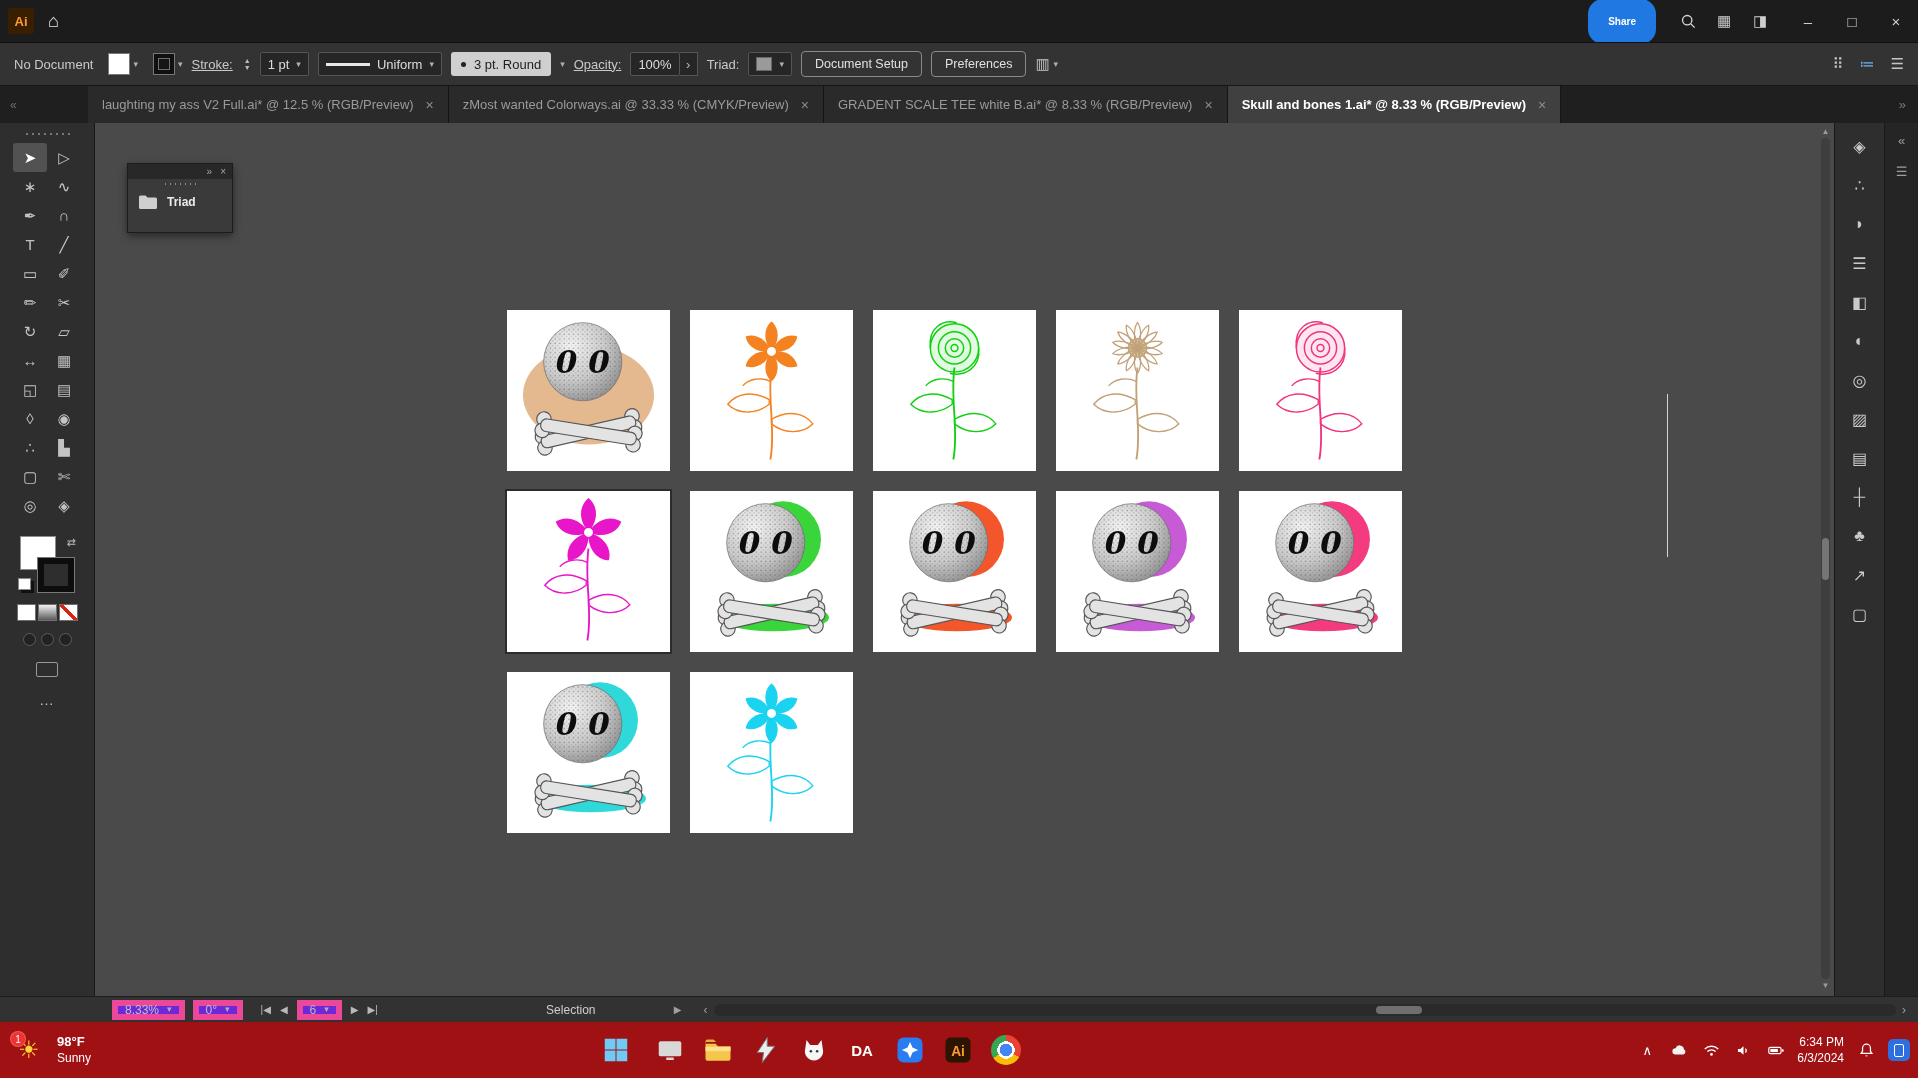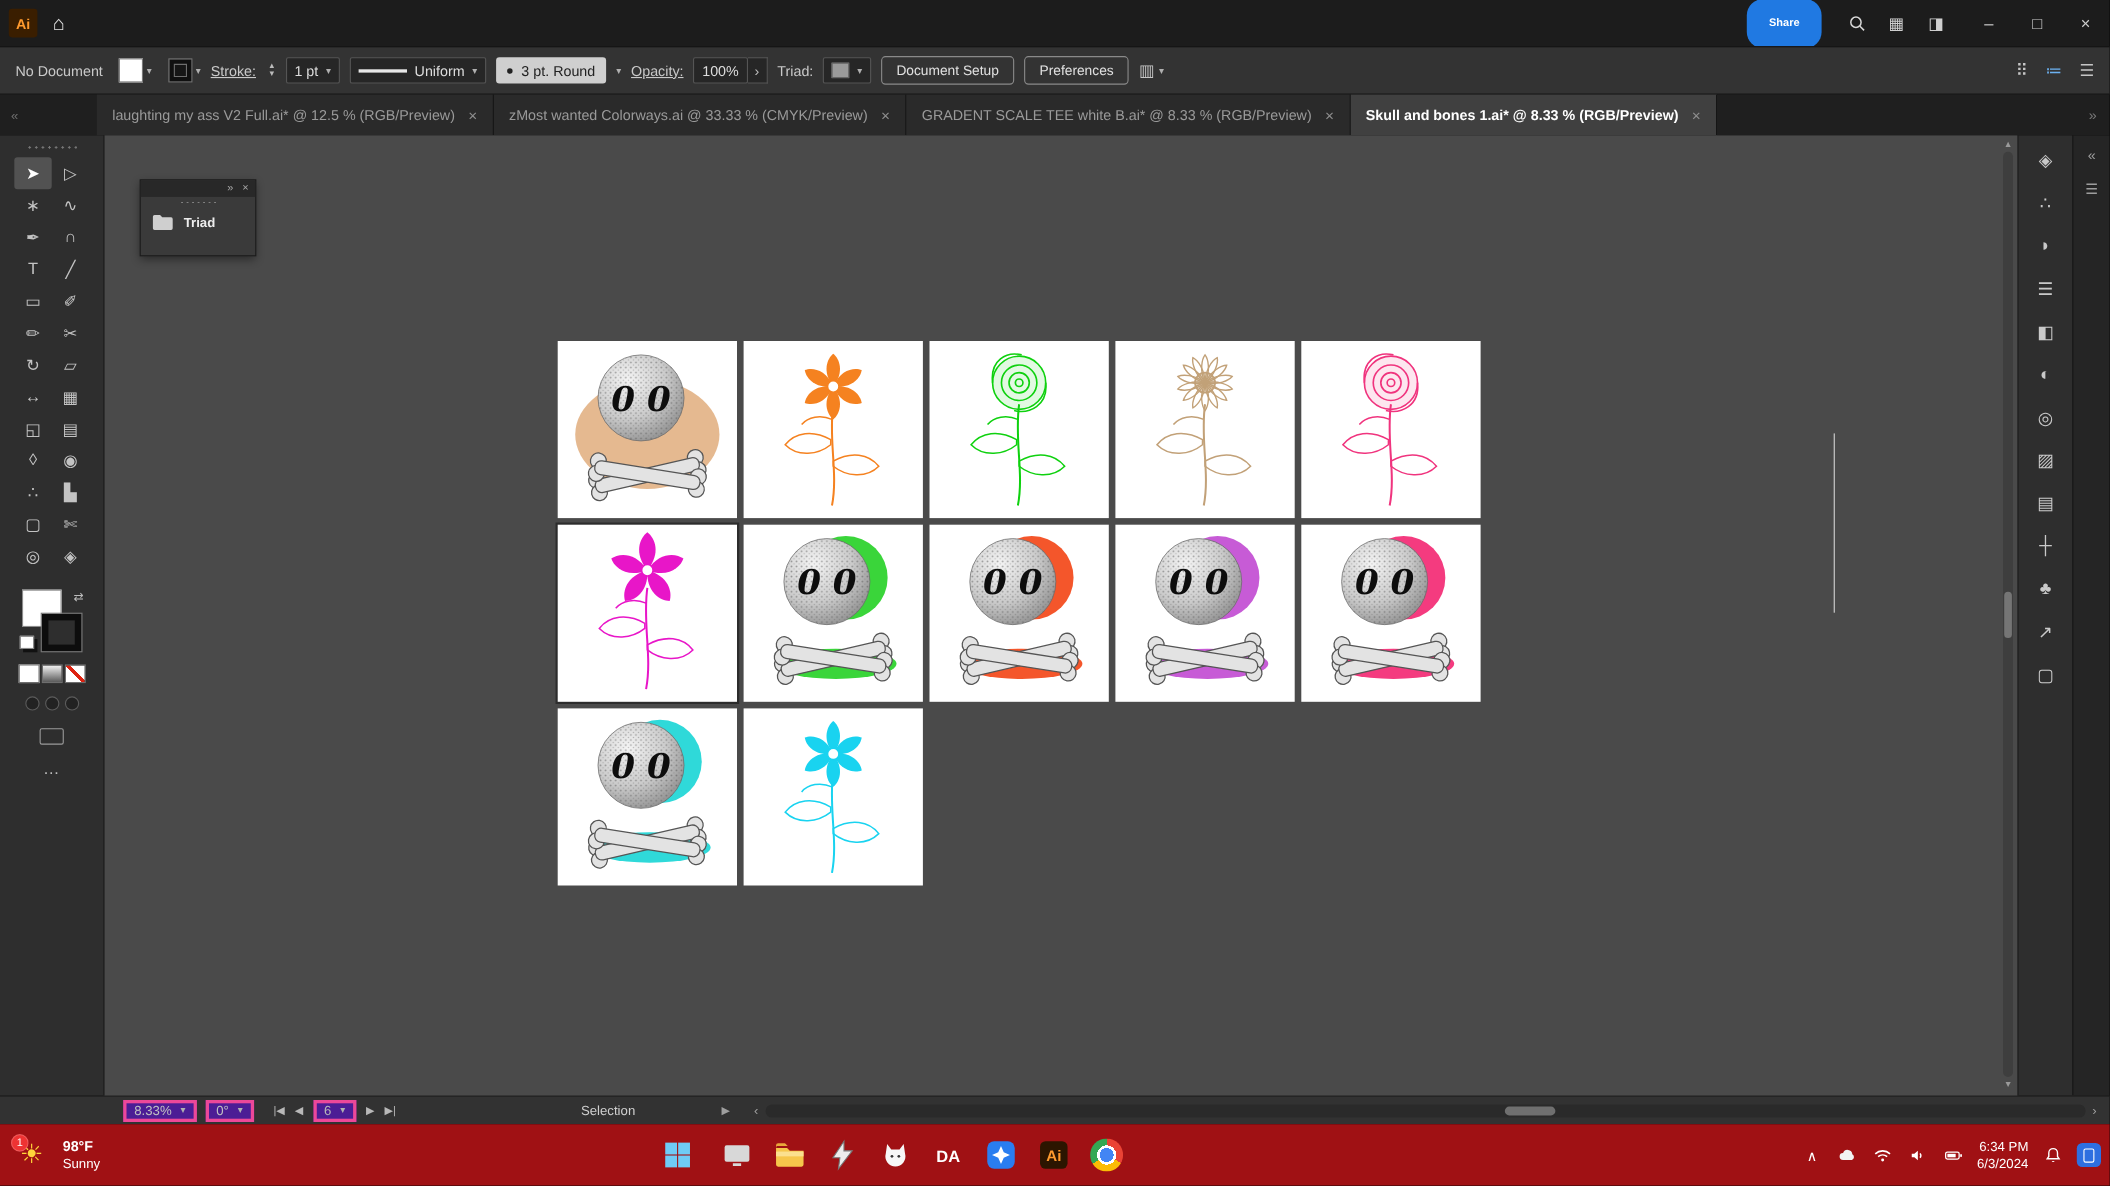--- a/index.html
+++ b/index.html
@@ -69,21 +69,21 @@
   .mode-sq{width:19px;height:17px;border:1px solid #6e6e6e}
   .mode-sq.solid{background:#fff}
   .mode-sq.grad{background:linear-gradient(180deg,#f2f2f2,#5a5a5a)}
   .mode-sq.none{background:linear-gradient(45deg,#fff 43%,#d21 43% 57%,#fff 57%)}
   .draw-row{display:flex;gap:5px;margin-top:12px}
   .draw-dot{width:13px;height:13px;border-radius:50%;background:#222;border:1px solid #5c5c5c}
   .screen-mode{width:22px;height:15px;border:1px solid #9a9a9a;border-radius:2px;margin-top:16px}
   .tool-ellipsis{margin-top:14px;color:#bdbdbd;font-size:15px;letter-spacing:1px}
 
   .canvas{flex:1;position:relative;background:#4a4a4a;overflow:hidden}
-  .board-grid{position:absolute;left:412px;top:187px;display:grid;grid-template-columns:repeat(5,163px);grid-auto-rows:161px;gap:6px}
+  .board-grid{position:absolute;left:412px;top:187px;display:grid;grid-template-columns:repeat(5,163px);grid-auto-rows:161px;gap:20px}
   .board{background:#fff;position:relative}
   .board.selected{box-shadow:0 0 0 2px #2c2c2c}
   .board svg{width:100%;height:100%;display:block}
   .guide-line{position:absolute;left:1572px;top:271px;width:1px;height:163px;background:#d4d4d4}
   .v-scroll{position:absolute;right:3px;top:4px;bottom:6px;width:11px;display:flex;flex-direction:column;align-items:center;color:#9a9a9a;font-size:8px}
   .vs-track{flex:1;width:9px;background:#3e3e3e;border-radius:5px;position:relative;margin:2px 0}
   .vs-thumb{position:absolute;top:400px;left:1px;width:7px;height:42px;background:#757575;border-radius:4px}
 
   .triad-panel{position:absolute;left:32px;top:40px;width:106px;height:70px;background:#3a3a3a;border:1px solid #1c1c1c;
     box-shadow:0 3px 8px rgba(0,0,0,.45)}
@@ -95,21 +95,21 @@
 
   .rightbar{width:50px;background:#2e2e2e;border-left:1px solid #191919;display:flex;flex-direction:column;
     align-items:center;padding-top:12px;gap:17px;font-size:16px;color:#c9c9c9}
   .ricon{width:30px;height:22px;display:flex;align-items:center;justify-content:center}
   .rightedge{width:34px;background:#252525;border-left:1px solid #191919;display:flex;flex-direction:column;
     align-items:center;padding-top:10px;gap:16px;color:#9d9d9d;font-size:13px}
 
   
   .statusbar{height:26px;background:#323232;border-top:1px solid #1e1e1e;display:flex;align-items:center;
     gap:8px;padding:0 12px 0 112px;font-size:12px;color:#c0c0c0}
-  .sb-field{display:flex;align-items:center;gap:8px;background:#4c1d95;border:3px solid #ec4899;height:20px;padding:0 7px}
+  .sb-field{display:flex;align-items:center;gap:8px;background:#6d28d9;border:6px solid #ec4899;height:20px;padding:0 7px}
   .sb-nav{display:flex;align-items:center;gap:9px;margin-left:10px;font-size:10px;color:#b8b8b8}
   .sb-selection{width:190px;height:18px;margin-left:90px;display:flex;align-items:center;justify-content:center;color:#cfcfcf}
   .hscroll{flex:1;display:flex;align-items:center;gap:6px;margin-left:14px;color:#9f9f9f}
   .hs-track{flex:1;height:12px;background:#2a2a2a;border-radius:6px;position:relative}
   .hs-thumb{position:absolute;left:56%;top:2px;width:46px;height:8px;background:#6f6f6f;border-radius:4px}
 
   
   .taskbar{height:56px;background:#a01114;position:relative;color:#fff}
   .weather{position:absolute;left:10px;top:0;height:56px;display:flex;align-items:center;gap:9px;padding:0 8px}
   .sun-wrap{position:relative;width:30px;height:30px}

